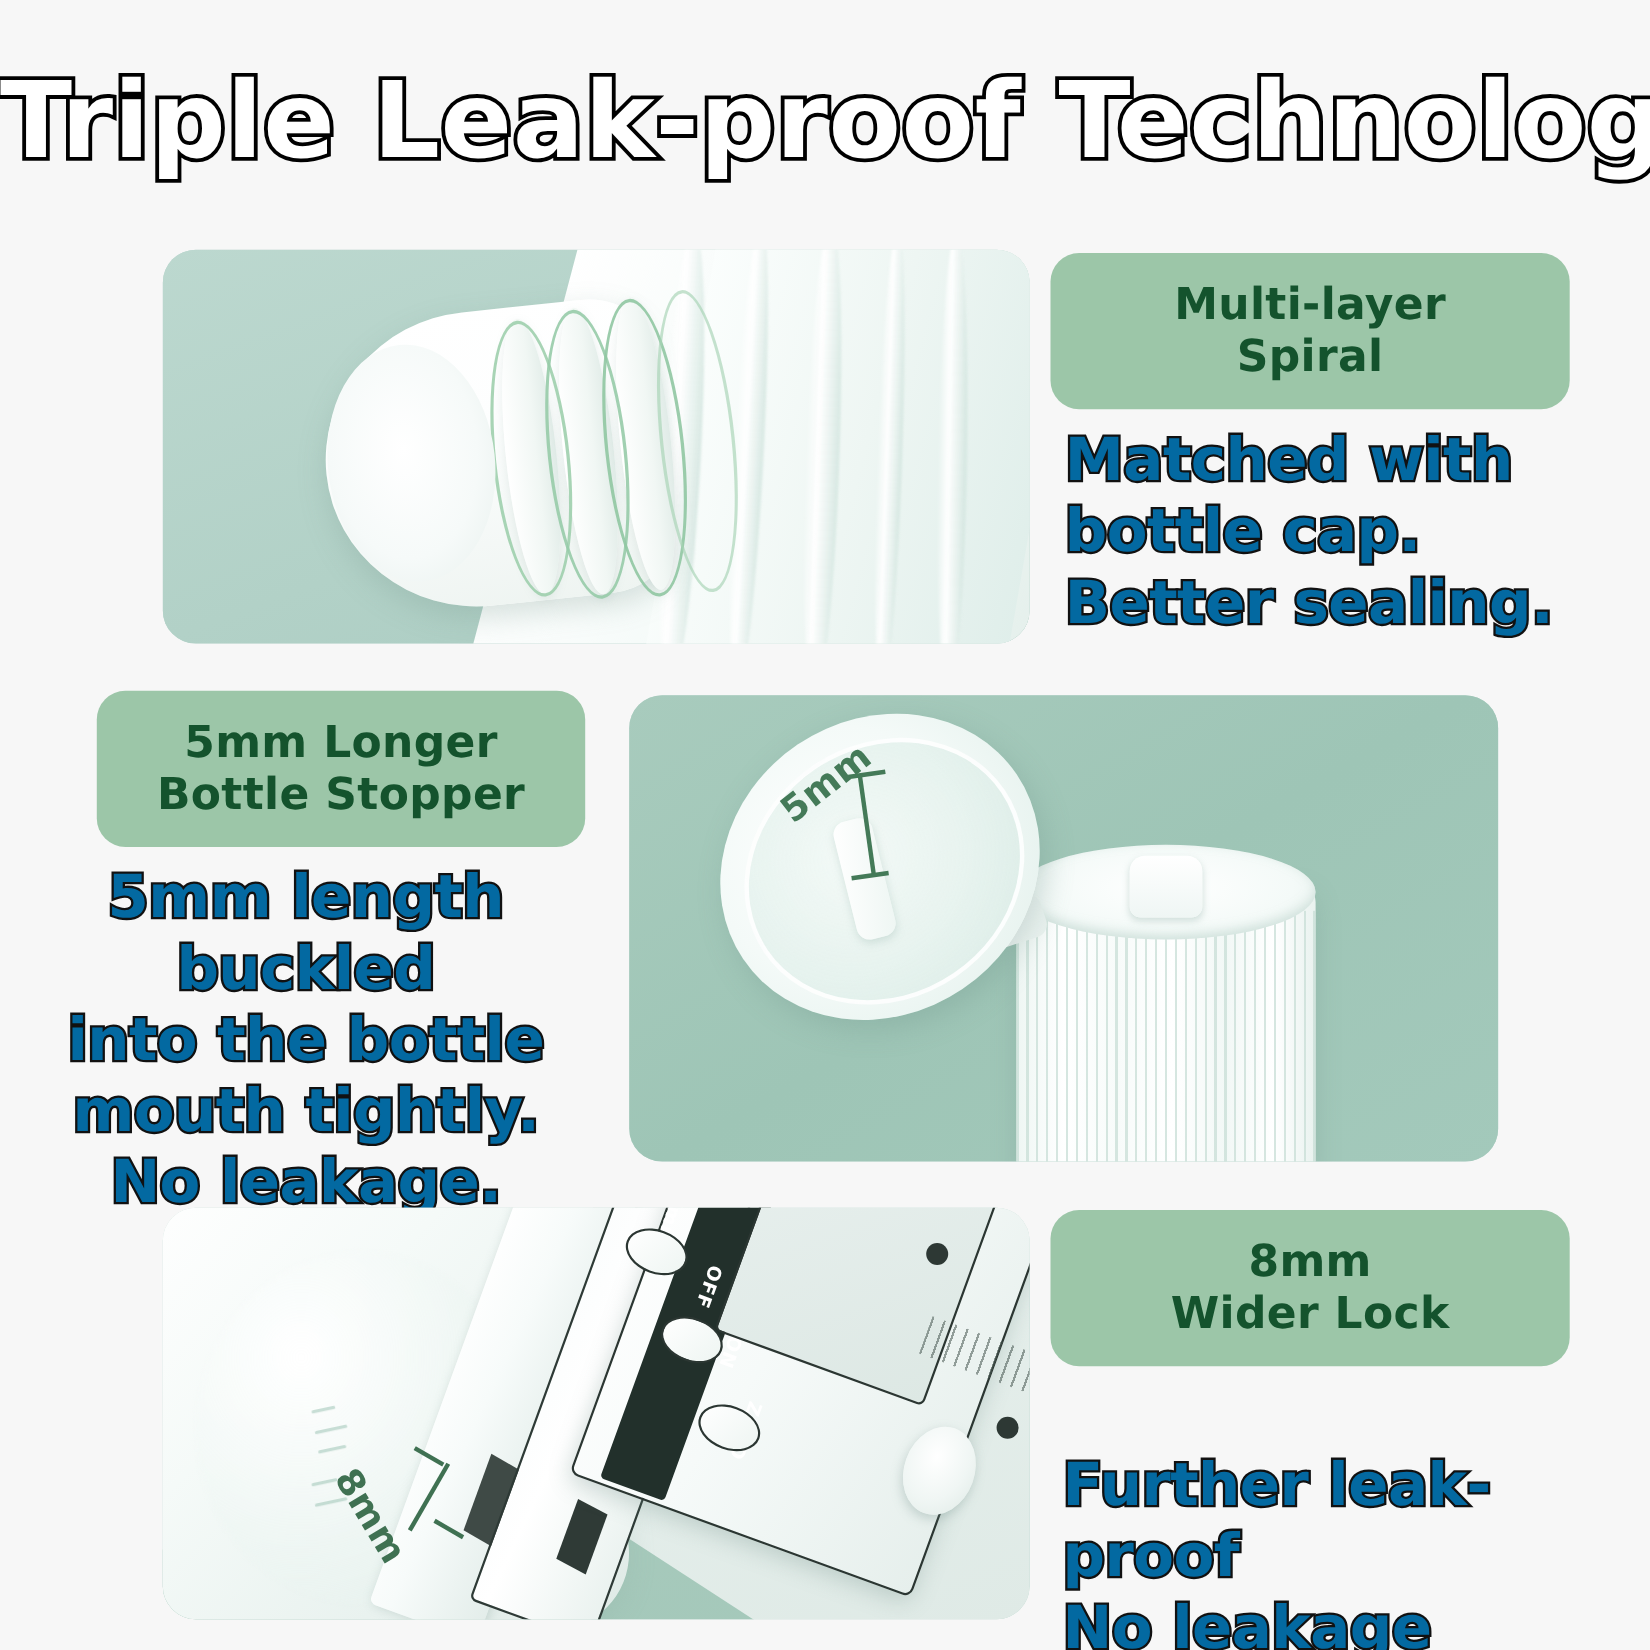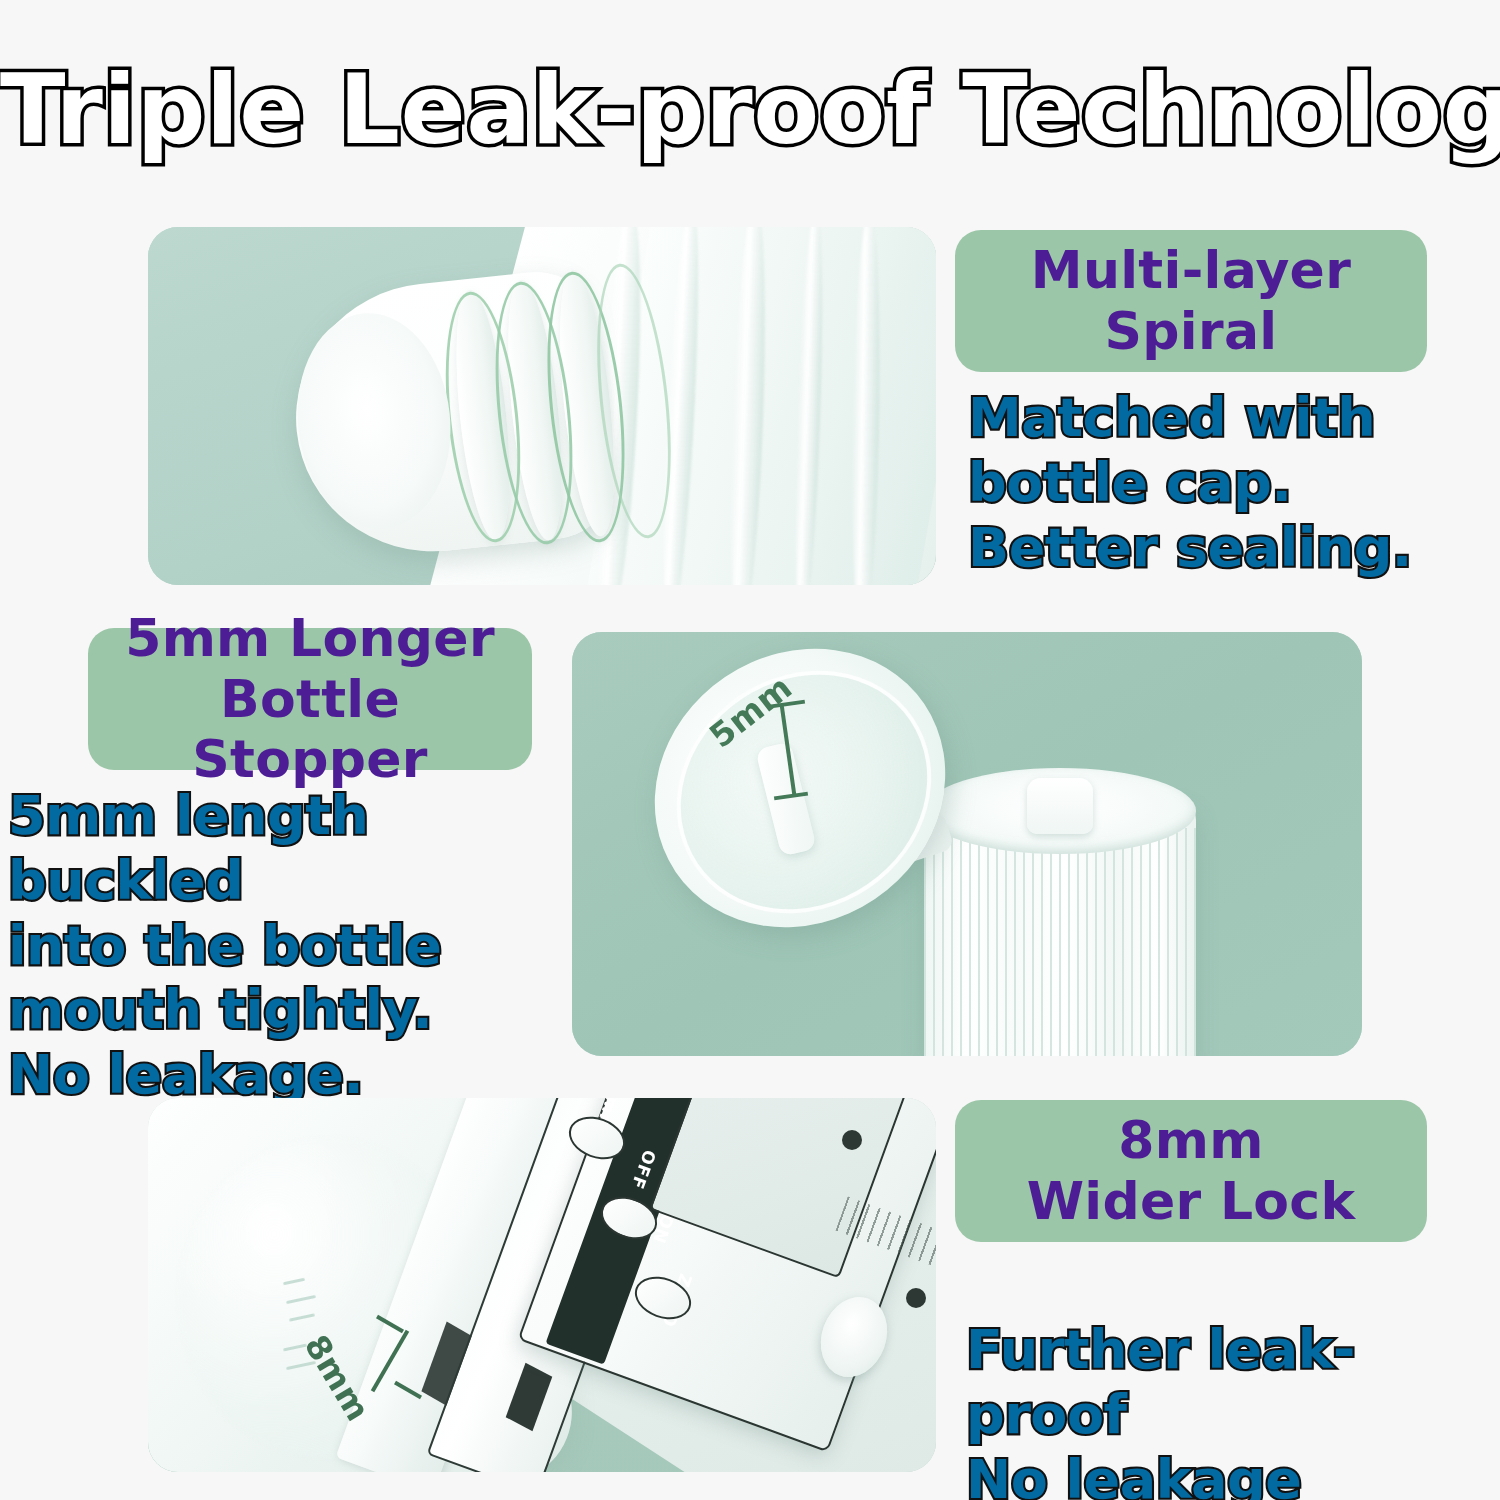--- a/index.html
+++ b/index.html
@@ -50,41 +50,41 @@
     position: absolute;
     background: #9cc6a8;
     border-radius: 26px;
     display: flex;
     align-items: center;
     justify-content: center;
     text-align: center;
     box-sizing: border-box;
   }
   .badge-text {
-    color: #4c1d95;
-    font-size: 52px;
+    color: #14532d;
+    font-size: 40px;
     font-weight: bold;
     line-height: 1.17;
     letter-spacing: 0.3px;
     padding: 6px 14px;
   }
 
   
   .body-text {
     position: absolute;
     font-size: 54px;
     font-weight: bold;
     line-height: 1.20;
     color: #0369a1;
     -webkit-text-stroke: 4.2px #111111;
     paint-order: stroke fill;
     letter-spacing: -0.5px;
   }
   .align-left  { text-align: left; }
-  .align-right { text-align: left; }
+  .align-right { text-align: center; }
 
   
   #photo-spiral { left: 148px; top: 227px; width: 788px; height: 358px; }
   #photo-spiral .bg {
     position: absolute; inset: 0;
     background: linear-gradient(160deg,#bcd8cf 0%, #b2d1c7 55%, #a9cbc1 100%);
   }
   
   #photo-spiral .sheetA {
     position: absolute; left: 330px; top: -40px; width: 520px; height: 440px;

